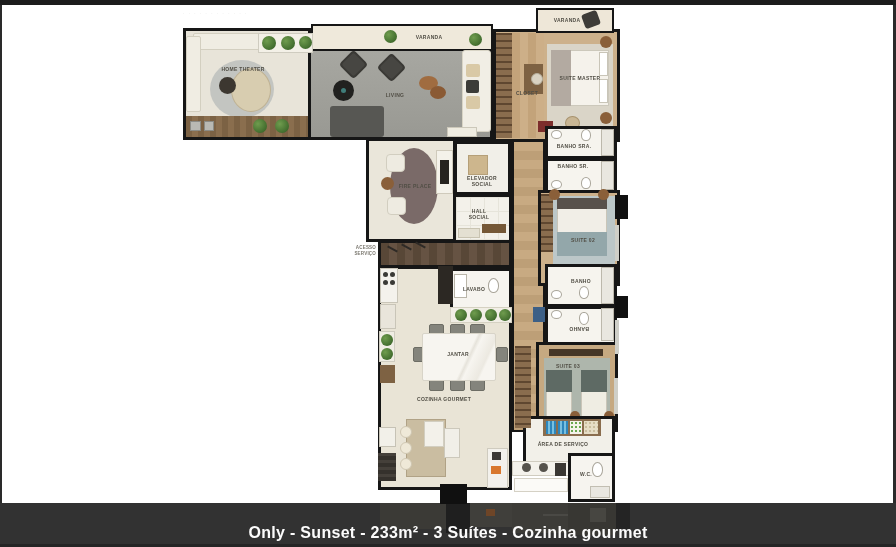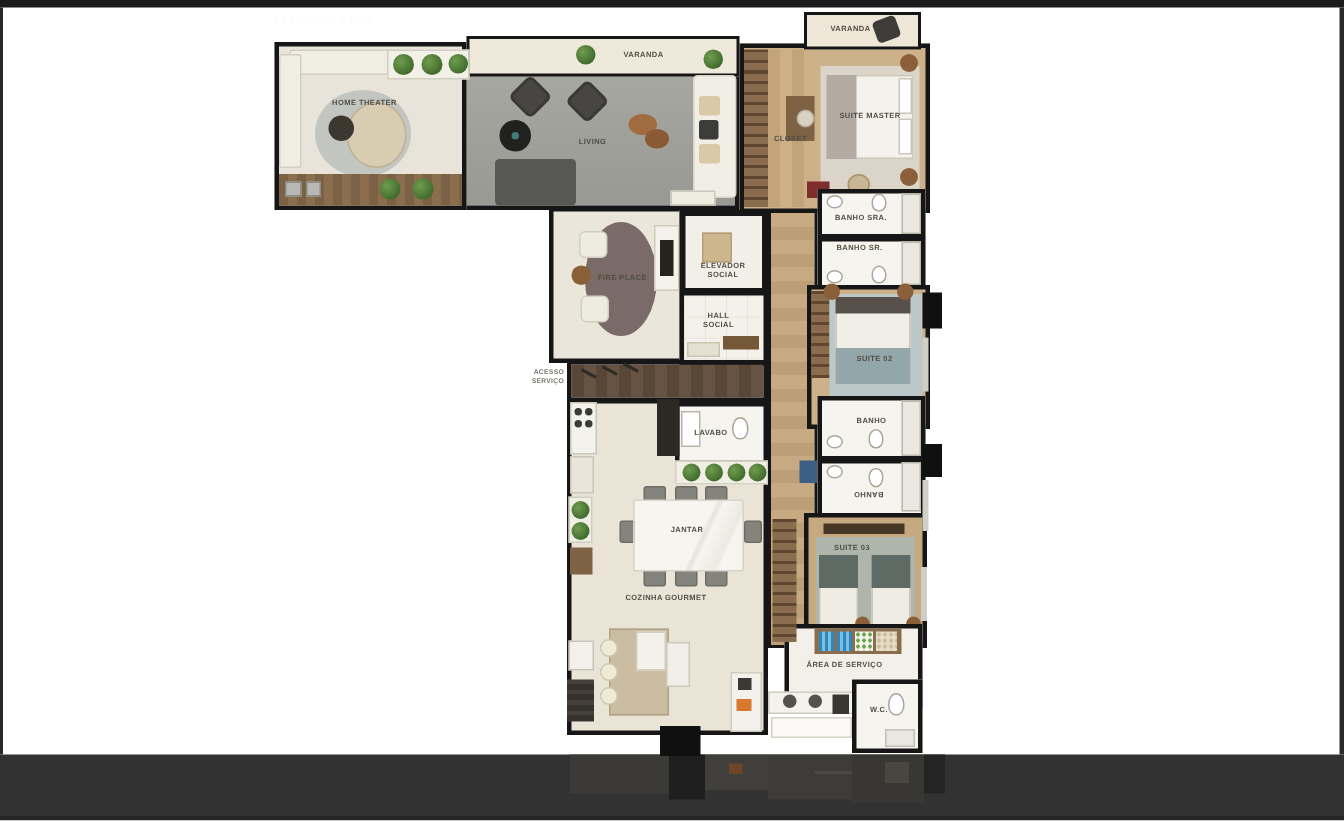--- a/index.html
+++ b/index.html
@@ -246,14 +246,15 @@
   <div class="refl" style="left:380px;top:503px;width:66px;height:26px;background:#3b3a36"></div>
   <div class="refl" style="left:446px;top:503px;width:24px;height:30px;background:#1f1f1f"></div>
   <div class="refl" style="left:470px;top:503px;width:42px;height:24px;background:#403f3b"></div>
   <div class="refl" style="left:486px;top:509px;width:9px;height:7px;background:#6e4527"></div>
   <div class="refl" style="left:512px;top:503px;width:56px;height:30px;background:#3d3c38"></div>
   <div class="refl" style="left:543px;top:514px;width:60px;height:2px;background:#4a4945"></div>
   <div class="refl" style="left:568px;top:503px;width:48px;height:32px;background:#383733"></div>
   <div class="refl" style="left:590px;top:508px;width:16px;height:14px;background:#474641"></div>
   <div class="refl" style="left:616px;top:503px;width:14px;height:26px;background:#242424"></div>
 
+  <div class="caption">Only - Sunset - 233m² - 3 Suítes - Cozinha gourmet</div>
 
 </div>
 
 </body></html>

